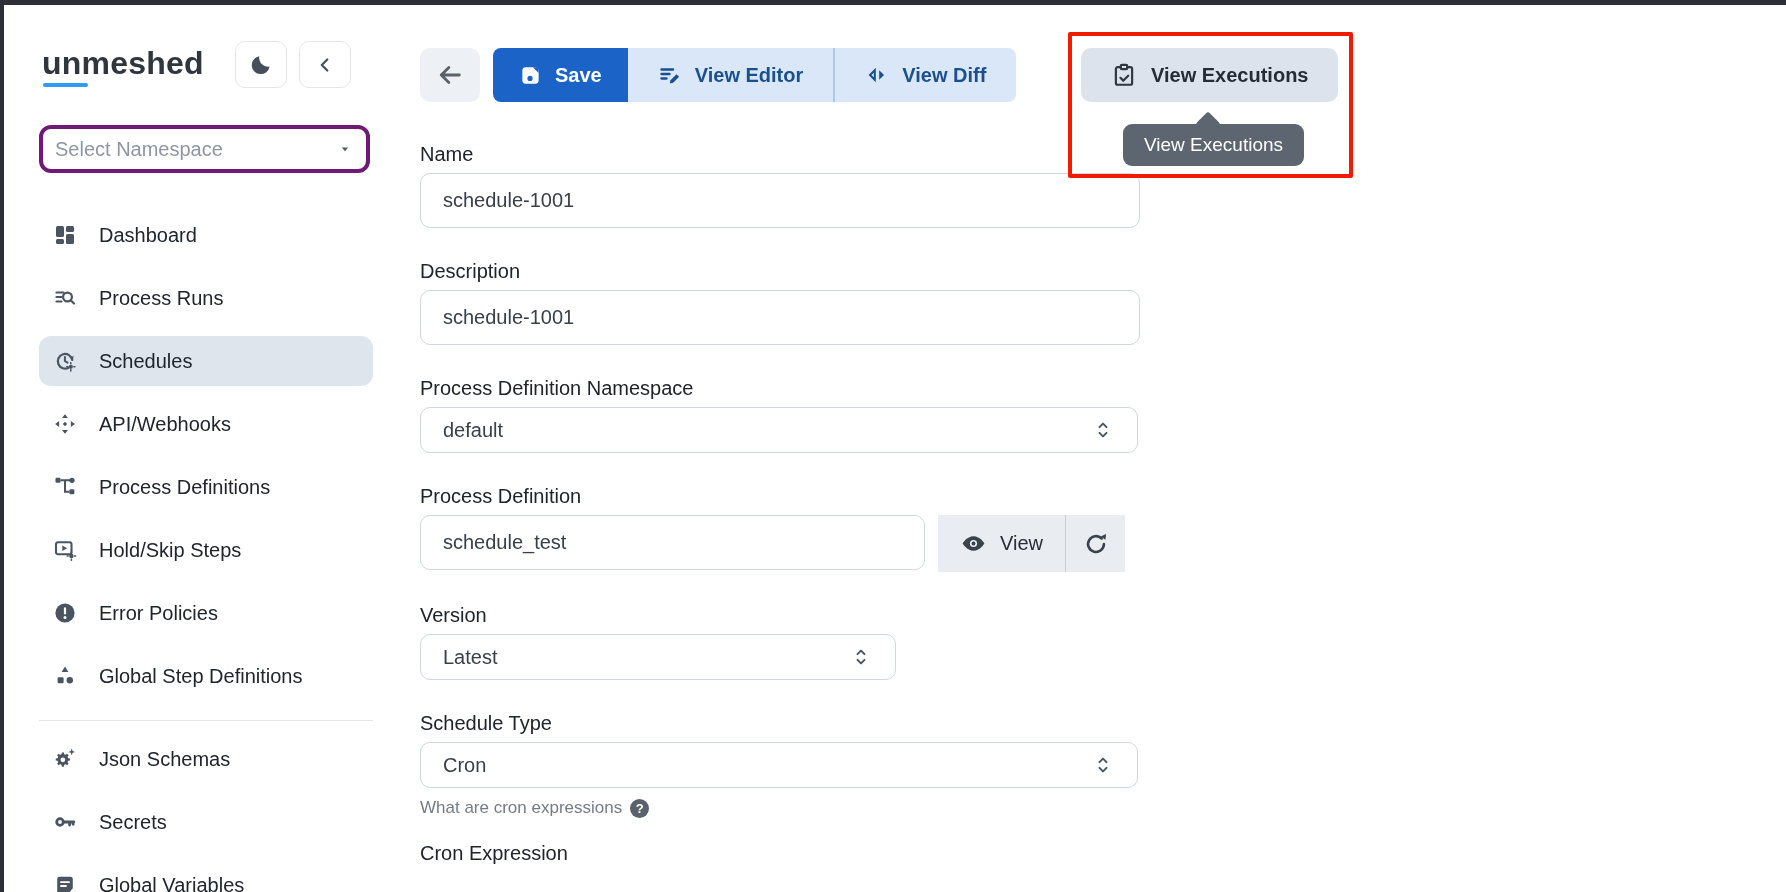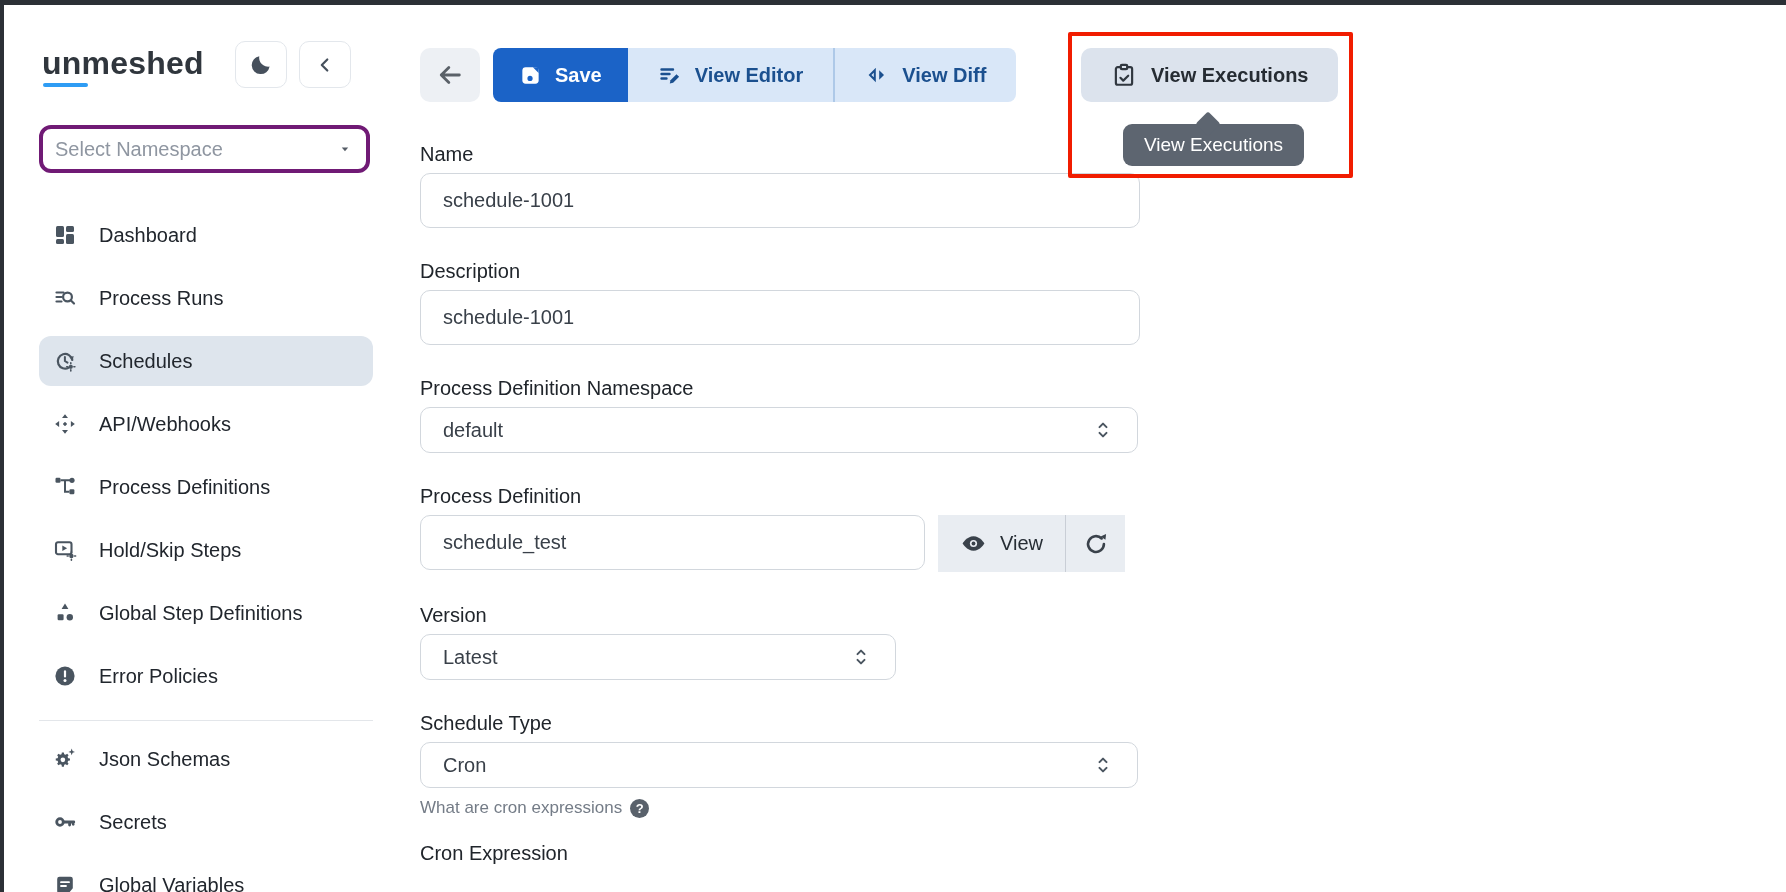--- a/index.html
+++ b/index.html
@@ -176,38 +176,38 @@
               <path d="M9.3 7.5l4.8 2.7-4.8 2.7z" fill="#4a5560"></path>
               <circle cx="18.4" cy="18" r="2.2" fill="#4a5560"></circle>
               <path d="M18.4 14.8v-1M18.4 21.2v1M15.2 18h-1M21.6 18h1" stroke="#4a5560" stroke-width="1.6" stroke-linecap="round"></path>
             </svg>
         </span>
         <span class="nav-label">Hold/Skip Steps</span>
       </div>
 
       <div class="nav-item">
         <span class="nav-icon">
+          <svg viewBox="0 0 24 24">
+              <circle cx="12" cy="12" r="9.6" fill="#4a5560"></circle>
+              <rect x="10.9" y="6.3" width="2.2" height="7.2" rx="1.1" fill="#fff"></rect>
+              <circle cx="12" cy="16.6" r="1.5" fill="#fff"></circle>
+            </svg>
+        </span>
+        <span class="nav-label">Error Policies</span>
+      </div>
+
+      <div class="nav-item">
+        <span class="nav-icon">
           <svg viewBox="0 0 24 24" fill="#4a5560">
               <path d="M12 2.6l3.4 5.4H8.6z"></path>
               <rect x="4.6" y="13.2" width="6" height="6" rx="1.2"></rect>
               <circle cx="16.8" cy="16.2" r="3.2"></circle>
             </svg>
         </span>
         <span class="nav-label">Global Step Definitions</span>
-      </div>
-
-      <div class="nav-item">
-        <span class="nav-icon">
-          <svg viewBox="0 0 24 24">
-              <circle cx="12" cy="12" r="9.6" fill="#4a5560"></circle>
-              <rect x="10.9" y="6.3" width="2.2" height="7.2" rx="1.1" fill="#fff"></rect>
-              <circle cx="12" cy="16.6" r="1.5" fill="#fff"></circle>
-            </svg>
-        </span>
-        <span class="nav-label">Error Policies</span>
       </div>
 
       <hr class="nav-divider">
 
       <div class="nav-item">
         <span class="nav-icon">
           <svg viewBox="0 0 24 24">
               <g transform="translate(0.5,3.5) scale(0.78)" fill="#4a5560">
                 <path d="M10.3 4.8l.4-2.3h2.6l.4 2.3 1.9.8 1.9-1.3 1.8 1.8-1.3 1.9.8 1.9 2.3.4v2.6l-2.3.4-.8 1.9 1.3 1.9-1.8 1.8-1.9-1.3-1.9.8-.4 2.3h-2.6l-.4-2.3-1.9-.8-1.9 1.3-1.8-1.8 1.3-1.9-.8-1.9-2.3-.4v-2.6l2.3-.4.8-1.9-1.3-1.9 1.8-1.8 1.9 1.3z"></path>
                 <circle cx="12" cy="12" r="3" fill="#fff"></circle>

